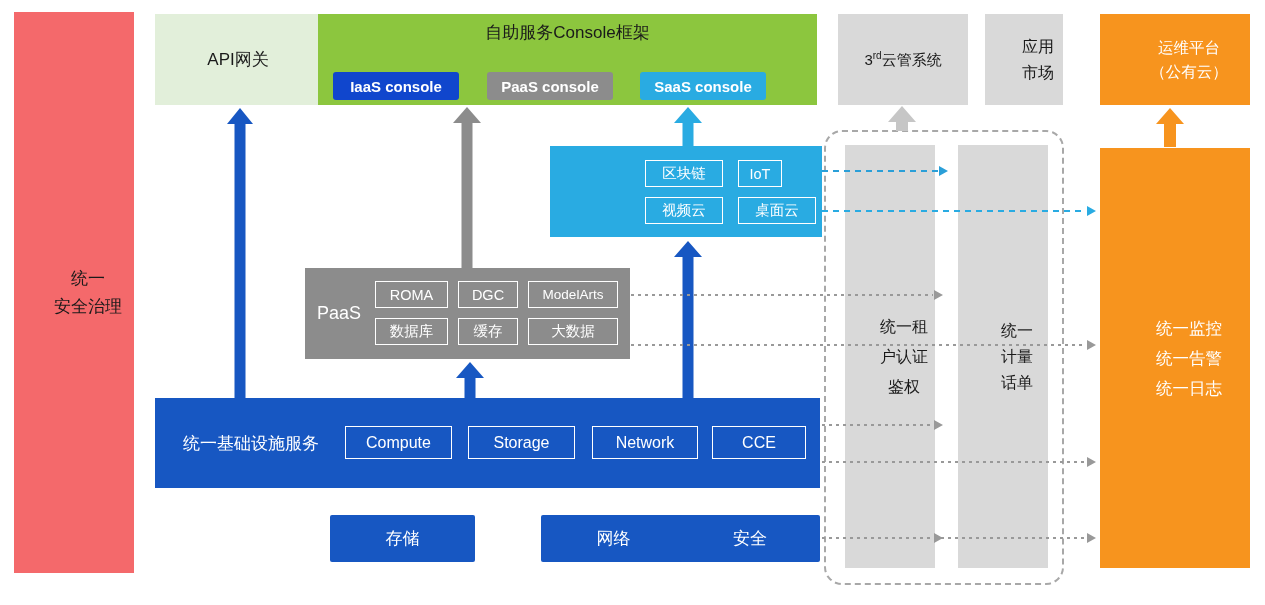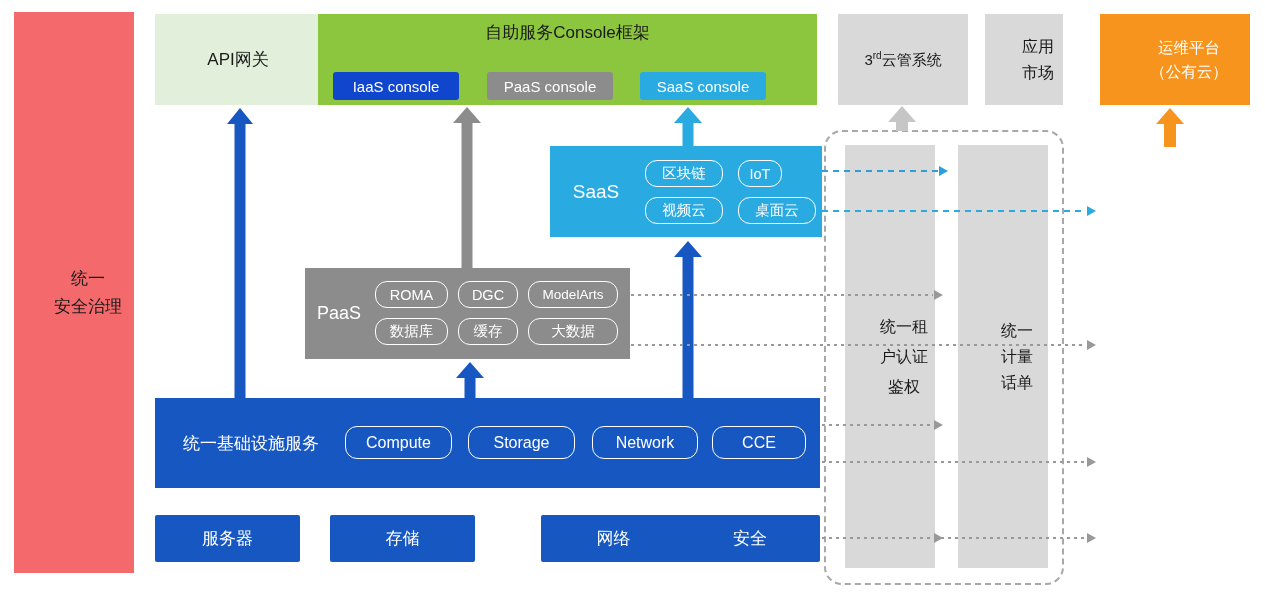--- a/index.html
+++ b/index.html
@@ -2,22 +2,22 @@
 <html style="--red: #f4696b; --lightGreen: #e2efda; --green: #8cc63e; --blue: #1757c2; --deepBlue: #1046cd; --gray: #8c8c8c; --lightGray: #d9d9d9; --cyan: #29abe2; --orange: #f7941e; --dashGray: #999999; --dashBlue: #2a9fd8; --borderDash: #a8a8a8; --arrowLight: #c6c6c6; --textDark: #1a1a1a;"><head>
 <meta charset="utf-8">
 <style>
   * { margin:0; padding:0; box-sizing:border-box; }
   html,body { background:#fff; }
   body { font-family:"Liberation Sans","DejaVu Sans",sans-serif; }
   .canvas { position:relative; width:1265px; height:605px; background:#fff; overflow:hidden; }
   .abs { position:absolute; }
   .box { display:flex; align-items:center; justify-content:center; text-align:center; }
   .pre { white-space:pre-line;padding-left:28px; }
-  .chip { color:#fff; font-size:15px; border-radius:3px; }
-  .sub { border:1.5px solid #fff; border-radius:12px; color:#fff; font-size:14.5px; }
+  .chip { color:#fff; font-size:15px; border-radius:3px;font-weight:bold; }
+  .sub { border:1.5px solid #fff; border-radius:0; color:#fff; font-size:14.5px; }
   .whitetext { color:#fff; }
   svg { display:block; }
 </style>
 </head>
 <body>
 
 <div class="canvas">
 
   <div class="abs box pre" style="left:14px;top:12px;width:120px;height:561px;background:var(--red);color:var(--textDark);font-size:17px;line-height:28px;">统一
 安全治理</div>
@@ -37,21 +37,20 @@
     </span>
   </div>
 
   <div class="abs box pre" style="left:985px;top:14px;width:78px;height:91px;background:var(--lightGray);color:var(--textDark);font-size:16px;line-height:26px;">应用
 市场</div>
 
   <div class="abs box pre whitetext" style="left:1100px;top:14px;width:150px;height:91px;background:var(--orange);font-size:15.5px;line-height:24px;">运维平台
 （公有云）</div>
 
   <div class="abs" style="left:550px;top:146px;width:272px;height:91px;background:var(--cyan);">
-    <div class="abs box whitetext" style="left:0;top:0;width:92px;height:100%;font-size:19px;">SaaS</div>
     <div class="abs box sub" style="left:95px;top:14px;width:78px;height:27px;">区块链</div>
     <div class="abs box sub" style="left:188px;top:14px;width:44px;height:27px;">IoT</div>
     <div class="abs box sub" style="left:95px;top:51px;width:78px;height:27px;">视频云</div>
     <div class="abs box sub" style="left:188px;top:51px;width:78px;height:27px;">桌面云</div>
   </div>
 
   <div class="abs" style="left:305px;top:268px;width:325px;height:91px;background:var(--gray);">
     <div class="abs box whitetext" style="left:0;top:0;width:68px;height:100%;font-size:18px;">PaaS</div>
     <div class="abs box sub" style="left:70px;top:13px;width:73px;height:27px;">ROMA</div>
     <div class="abs box sub" style="left:153px;top:13px;width:60px;height:27px;">DGC</div>
@@ -62,35 +61,37 @@
   </div>
 
   <div class="abs" style="left:155px;top:398px;width:665px;height:90px;background:var(--blue);">
     <div class="abs box whitetext" style="left:16px;top:0;width:160px;height:100%;font-size:17px;">统一基础设施服务</div>
     <div class="abs box sub" style="left:190px;top:28px;width:107px;height:33px;font-size:16px;">Compute</div>
     <div class="abs box sub" style="left:313px;top:28px;width:107px;height:33px;font-size:16px;">Storage</div>
     <div class="abs box sub" style="left:437px;top:28px;width:106px;height:33px;font-size:16px;">Network</div>
     <div class="abs box sub" style="left:557px;top:28px;width:94px;height:33px;font-size:16px;text-align:center;">CCE</div>
   </div>
 
-  <div class="abs box whitetext" style="left:155px;top:515px;width:145px;height:47px;background:var(--blue);font-size:17px;border-radius:2px;">服务器</div>
   <div class="abs box whitetext" style="left:330px;top:515px;width:145px;height:47px;background:var(--blue);font-size:17px;border-radius:2px;">存储</div>
   <div class="abs box whitetext" style="left:505px;top:515px;width:145px;height:47px;background:var(--blue);font-size:17px;border-radius:2px;margin-left:36px;">网络</div>
   <div class="abs box whitetext" style="left:680px;top:515px;width:140px;height:47px;background:var(--blue);font-size:17px;border-radius:2px;">安全</div>
 
   <div class="abs" style="left:824px;top:130px;width:240px;height:455px;border:2px dashed var(--borderDash);border-radius:18px;"></div>
 
   <div class="abs box pre" style="left:845px;top:145px;width:90px;height:423px;background:var(--lightGray);color:var(--textDark);font-size:16px;line-height:30px;">统一租
 户认证
 鉴权</div>
 
   <div class="abs box pre" style="left:958px;top:145px;width:90px;height:423px;background:var(--lightGray);color:var(--textDark);font-size:16px;line-height:26px;">统一
 计量
 话单</div>
 
+  <div class="abs box pre whitetext" style="left:1100px;top:148px;width:150px;height:420px;background:var(--orange);font-size:16.5px;line-height:30px;">统一监控
+统一告警
+统一日志</div>
 
   <svg class="abs" width="1265" height="605" viewBox="0 0 1265 605" style="left:0;top:0;pointer-events:none;">
 
     <polygon points="234.5,398 234.5,124 227,124 240,108 253,124 245.5,124 245.5,398" style="fill:var(--blue)"></polygon>
     <polygon points="464.5,398 464.5,378 456,378 470,362 484,378 475.5,378 475.5,398" style="fill:var(--blue)"></polygon>
     <polygon points="461.5,268 461.5,123 453,123 467,107 481,123 472.5,123 472.5,268" style="fill:var(--gray)"></polygon>
     <polygon points="682.5,398 682.5,257 674,257 688,241 702,257 693.5,257 693.5,398" style="fill:var(--blue)"></polygon>
     <polygon points="682.5,146 682.5,123 674,123 688,107 702,123 693.5,123 693.5,146" style="fill:var(--cyan)"></polygon>
     <polygon points="896,131 896,122 888,122 902,106 916,122 908,122 908,131" style="fill:var(--arrowLight)"></polygon>
     <polygon points="1164,147 1164,124 1156,124 1170,108 1184,124 1176,124 1176,147" style="fill:var(--orange)"></polygon>

